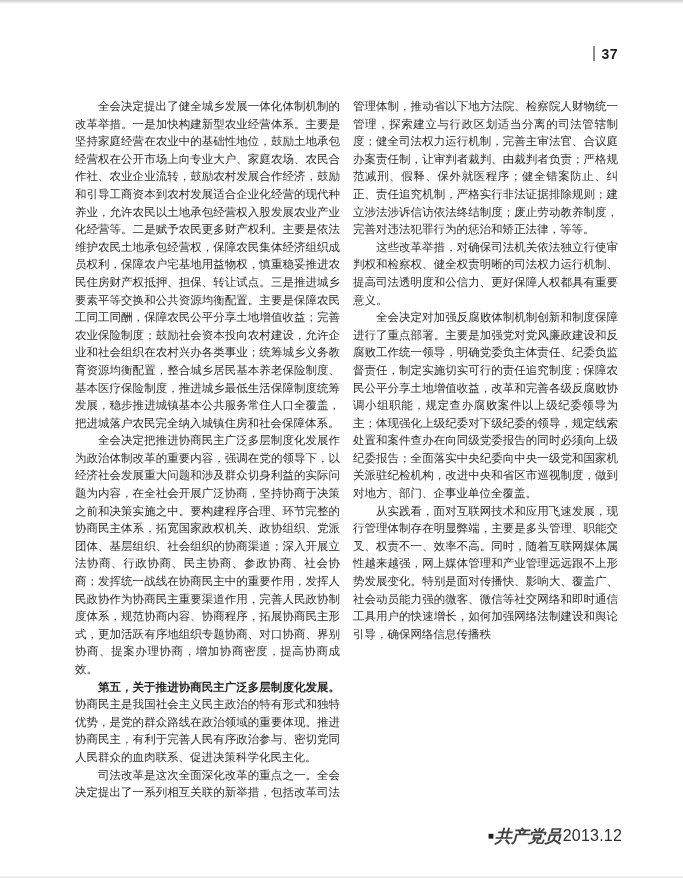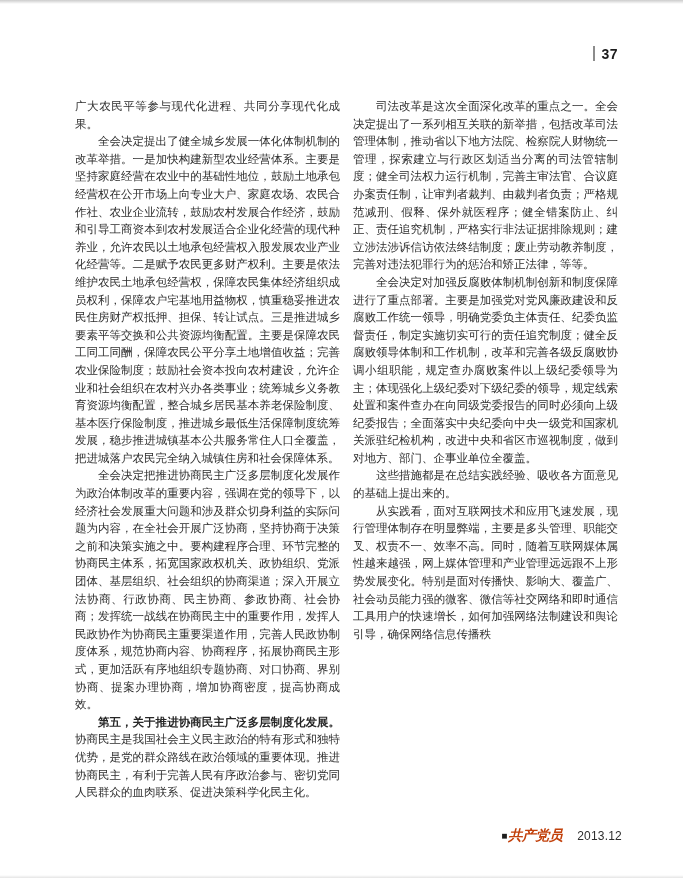--- a/index.html
+++ b/index.html
@@ -93,49 +93,48 @@
   .page-footer .seal {
     font-size: 10px;
     line-height: 10px;
     color: #1d1d1d;
     margin-right: 1px;
   }
   .page-footer .journal {
     font-family: "Liberation Serif", "DejaVu Serif", serif;
     font-weight: bold;
     font-style: italic;
-    font-size: 14px;
+    font-size: 17px;
     letter-spacing: -0.5px;
-    color: #c2410c;
+    color: #404040;
   }
   .page-footer .issue {
-    font-size: 12px;
+    font-size: 16px;
     color: #2e2e2e;
-    margin-left: 15px;
+    margin-left: 2px;
     letter-spacing: 0.2px;
   }
 </style>
 </head>
 <body>
 
 <div class="page">
 
   <div class="page-header">
     <span class="divider"></span>
     <span class="num">37</span>
   </div>
 
   <div class="article">
-    <p><b class="lead"></b><span>广大农民平等参与现代化进程、共同分享现代化成果。</span></p>
     <p class="indent"><b class="lead"></b><span>全会决定提出了健全城乡发展一体化体制机制的改革举措。一是加快构建新型农业经营体系。主要是坚持家庭经营在农业中的基础性地位，鼓励土地承包经营权在公开市场上向专业大户、家庭农场、农民合作社、农业企业流转，鼓励农村发展合作经济，鼓励和引导工商资本到农村发展适合企业化经营的现代种养业，允许农民以土地承包经营权入股发展农业产业化经营等。二是赋予农民更多财产权利。主要是依法维护农民土地承包经营权，保障农民集体经济组织成员权利，保障农户宅基地用益物权，慎重稳妥推进农民住房财产权抵押、担保、转让试点。三是推进城乡要素平等交换和公共资源均衡配置。主要是保障农民工同工同酬，保障农民公平分享土地增值收益；完善农业保险制度；鼓励社会资本投向农村建设，允许企业和社会组织在农村兴办各类事业；统筹城乡义务教育资源均衡配置，整合城乡居民基本养老保险制度、基本医疗保险制度，推进城乡最低生活保障制度统筹发展，稳步推进城镇基本公共服务常住人口全覆盖，把进城落户农民完全纳入城镇住房和社会保障体系。</span></p>
     <p class="indent"><b class="lead"></b><span>全会决定把推进协商民主广泛多层制度化发展作为政治体制改革的重要内容，强调在党的领导下，以经济社会发展重大问题和涉及群众切身利益的实际问题为内容，在全社会开展广泛协商，坚持协商于决策之前和决策实施之中。要构建程序合理、环节完整的协商民主体系，拓宽国家政权机关、政协组织、党派团体、基层组织、社会组织的协商渠道；深入开展立法协商、行政协商、民主协商、参政协商、社会协商；发挥统一战线在协商民主中的重要作用，发挥人民政协作为协商民主重要渠道作用，完善人民政协制度体系，规范协商内容、协商程序，拓展协商民主形式，更加活跃有序地组织专题协商、对口协商、界别协商、提案办理协商，增加协商密度，提高协商成效。</span></p>
     <p class="indent"><b class="lead">第五，关于推进协商民主广泛多层制度化发展。</b><span>协商民主是我国社会主义民主政治的特有形式和独特优势，是党的群众路线在政治领域的重要体现。推进协商民主，有利于完善人民有序政治参与、密切党同人民群众的血肉联系、促进决策科学化民主化。</span></p>
     <p class="indent"><b class="lead"></b><span>司法改革是这次全面深化改革的重点之一。全会决定提出了一系列相互关联的新举措，包括改革司法管理体制，推动省以下地方法院、检察院人财物统一管理，探索建立与行政区划适当分离的司法管辖制度；健全司法权力运行机制，完善主审法官、合议庭办案责任制，让审判者裁判、由裁判者负责；严格规范减刑、假释、保外就医程序；健全错案防止、纠正、责任追究机制，严格实行非法证据排除规则；建立涉法涉诉信访依法终结制度；废止劳动教养制度，完善对违法犯罪行为的惩治和矫正法律，等等。</span></p>
-    <p class="indent"><b class="lead"></b><span>全会决定对加强反腐败体制机制创新和制度保障进行了重点部署。主要是加强党对党风廉政建设和反腐败工作统一领导，明确党委负主体责任、纪委负监督责任，制定实施切实可行的责任追究制度；健全反腐败领导体制和工作机制，改革和完善各级反腐败协调小组职能，规定查办腐败案件以上级纪委领导为主；体现强化上级纪委对下级纪委的领导，规定线索处置和案件查办在向同级党委报告的同时必须向上级纪委报告；全面落实中央纪委向中央一级党和国家机关派驻纪检机构，改进中央和省区市巡视制度，做到对地方、部门、企事业单位全覆盖。</span></p>
-    <p class="indent"><b class="lead"></b><span>这些措施都是在总结实践经验、吸收各方面意见的基础上提出来的。</span></p>
+    <p class="indent"><b class="lead"></b><span>这些改革举措，对确保司法机关依法独立行使审判权和检察权、健全权责明晰的司法权力运行机制、提高司法透明度和公信力、更好保障人权都具有重要意义。</span></p>
+    <p class="indent"><b class="lead"></b><span>全会决定对加强反腐败体制机制创新和制度保障进行了重点部署。主要是加强党对党风廉政建设和反腐败工作统一领导，明确党委负主体责任、纪委负监督责任，制定实施切实可行的责任追究制度；保障农民公平分享土地增值收益，改革和完善各级反腐败协调小组职能，规定查办腐败案件以上级纪委领导为主；体现强化上级纪委对下级纪委的领导，规定线索处置和案件查办在向同级党委报告的同时必须向上级纪委报告；全面落实中央纪委向中央一级党和国家机关派驻纪检机构，改进中央和省区市巡视制度，做到对地方、部门、企事业单位全覆盖。</span></p>
     <p class="indent"><b class="lead"></b><span>从实践看，面对互联网技术和应用飞速发展，现行管理体制存在明显弊端，主要是多头管理、职能交叉、权责不一、效率不高。同时，随着互联网媒体属性越来越强，网上媒体管理和产业管理远远跟不上形势发展变化。特别是面对传播快、影响大、覆盖广、社会动员能力强的微客、微信等社交网络和即时通信工具用户的快速增长，如何加强网络法制建设和舆论引导，确保网络信息传播秩</span></p>
   </div>
 
   <div class="page-footer">
     <span class="seal">■</span>
     <span class="journal">共产党员</span>
     <span class="issue">2013.12</span>
   </div>
 
 </div>

